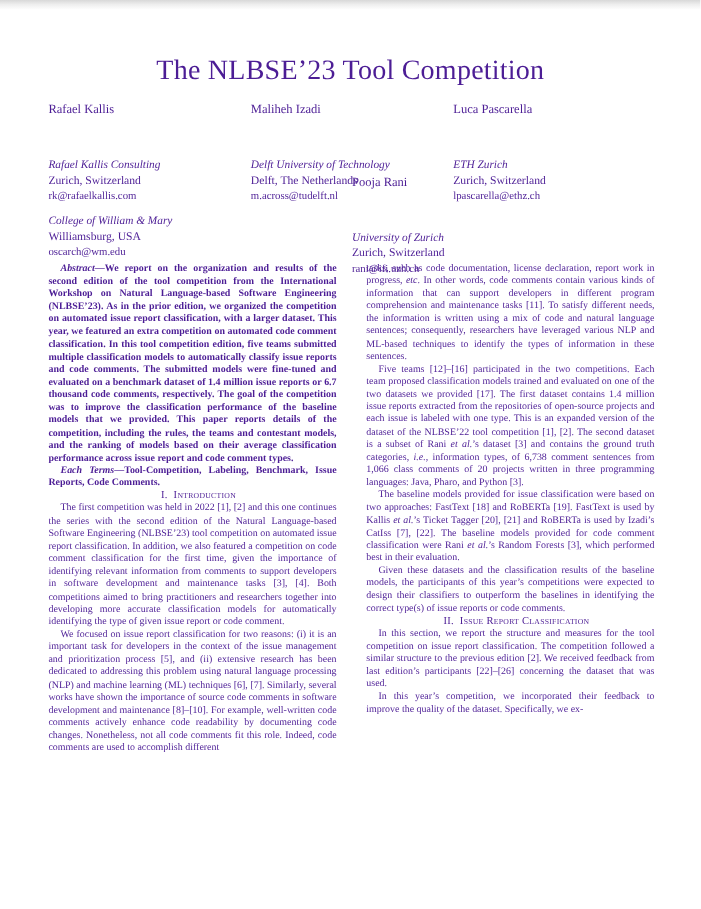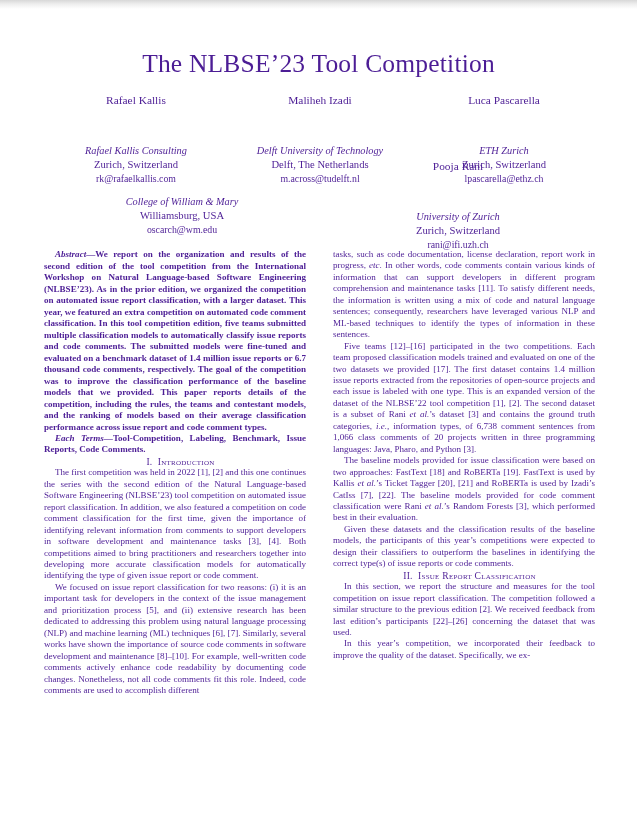--- a/index.html
+++ b/index.html
@@ -48,33 +48,33 @@
     width: 552px;
   }
   #authors-row-1 { top: 93px; }
   #authors-row-2 { top: 159px; }
   .authors-row {
     display: flex;
     justify-content: space-between;
   }
   .author {
     width: 33.33%;
-    text-align: center;
+    text-align: left;
     line-height: 1.33;
   }
   #authors-row-2 .author { width: 50%; }
   .author-name     { font-size: 11.4px; }
   .author-affil    { font-size: 10.3px; font-style: italic; margin-top: 36px; }
   .author-location { font-size: 10.6px; }
   .author-email    { font-size: 9.8px; }
 
   
   .column {
     position: absolute;
-    top: 249px;
+    top: 238px;
     width: 262px;
     font-size: 9.05px;
     line-height: 11.45px;
     text-align: justify;
     text-justify: inter-word;
     hyphens: none;
   }
   #column-left  { left: 44px; }
   #column-right { left: 333px; }
 

